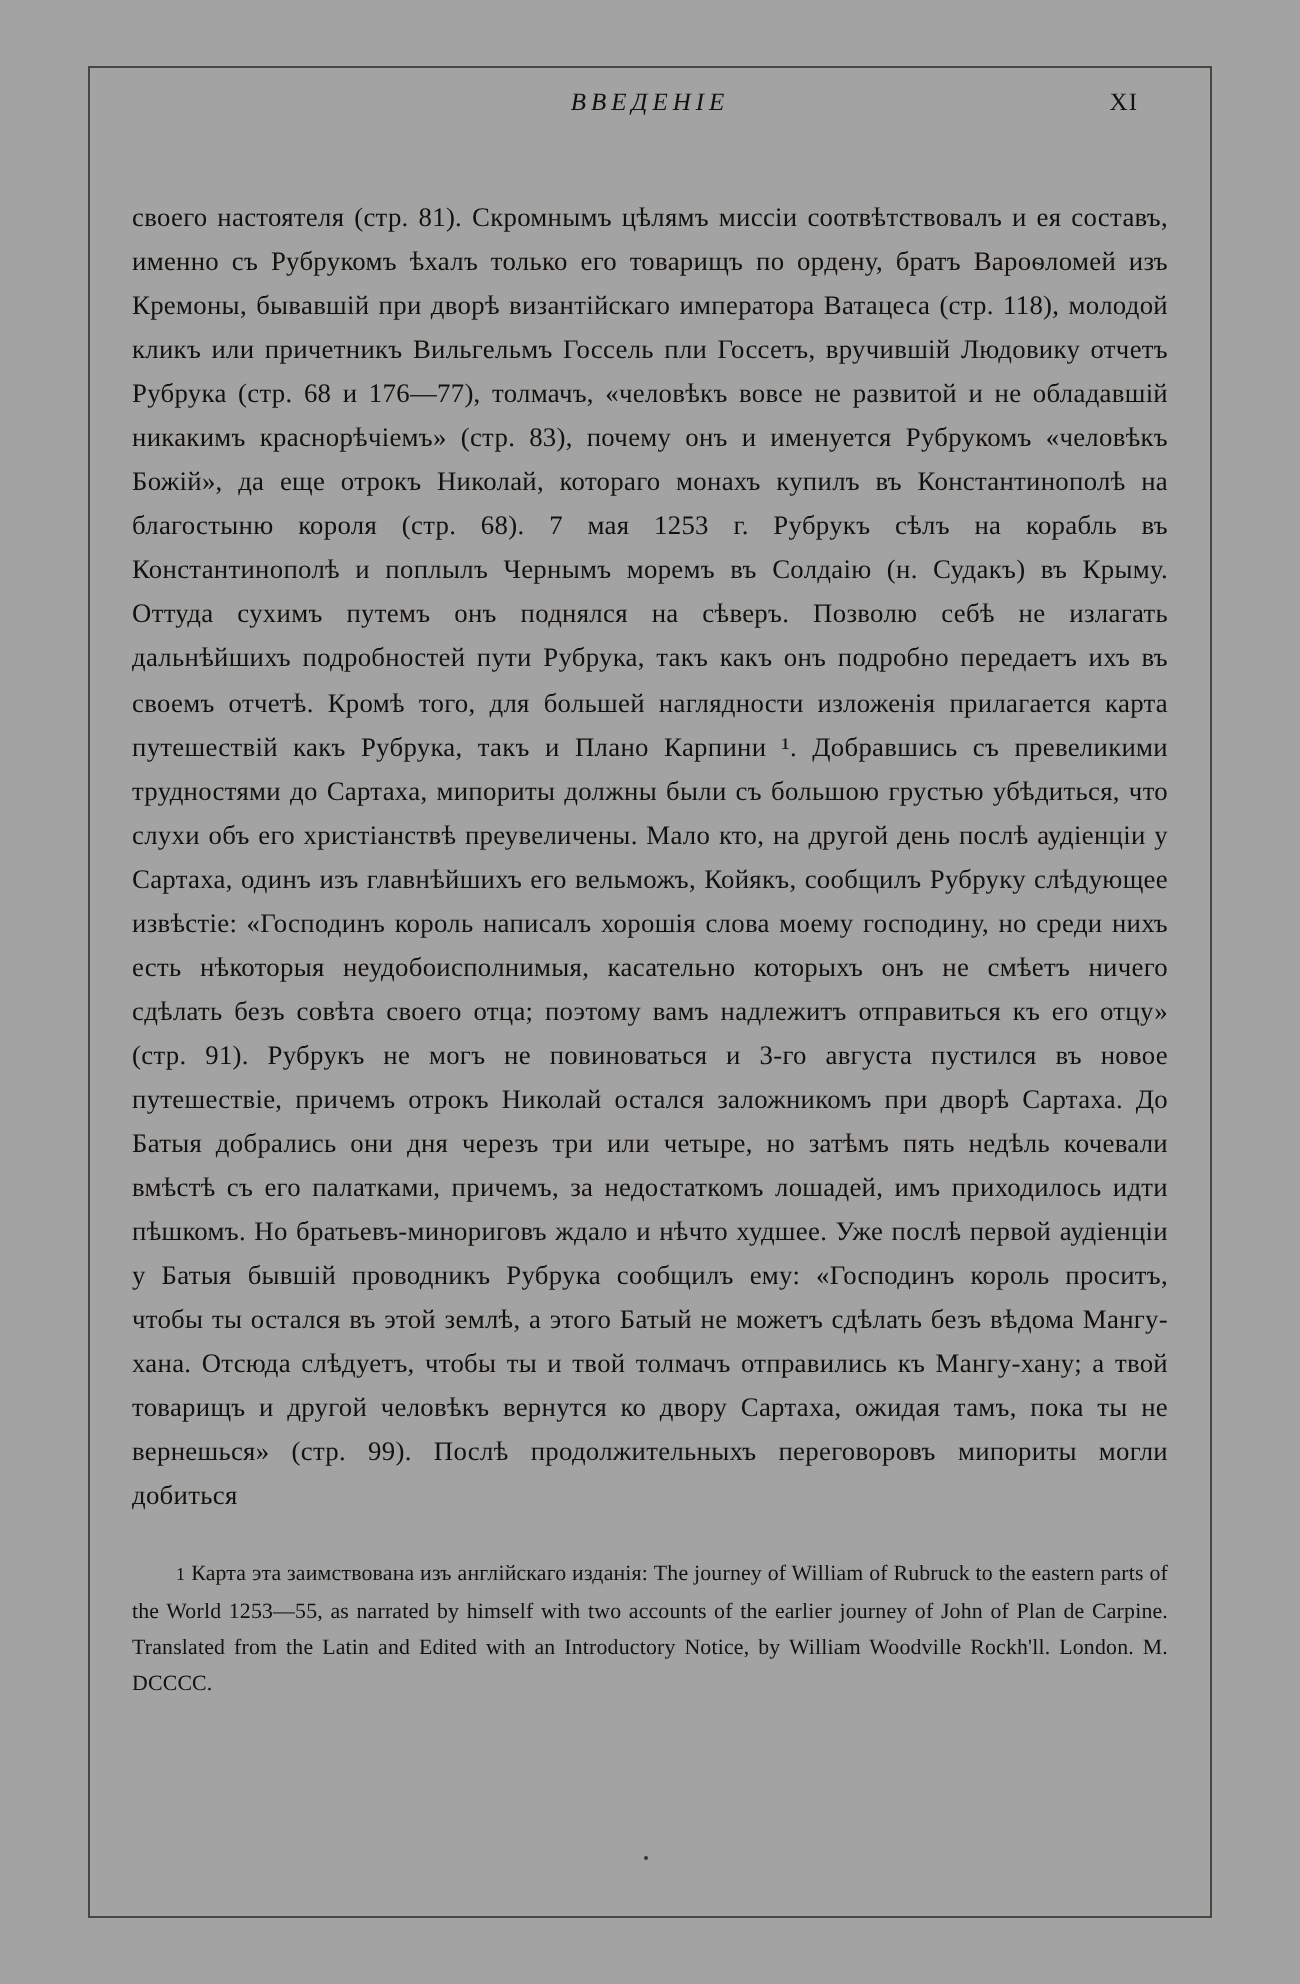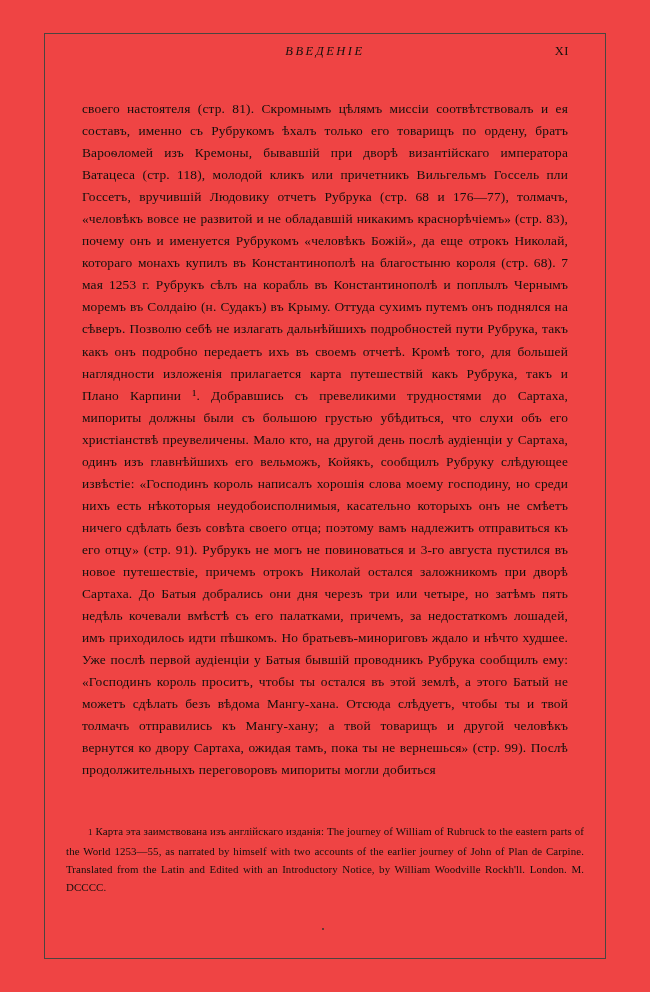--- a/index.html
+++ b/index.html
@@ -10,21 +10,21 @@
   body {
     width: 650px;
     height: 992px;
     font-family: "Liberation Serif", serif;
     color: #15110d;
   }
   .page {
     position: relative;
     width: 650px;
     height: 992px;
-    background: #ef4444;
+    background: #a3a3a3;
     box-sizing: border-box;
   }
   .page-frame {
     position: absolute;
     left: 44px;
     top: 33px;
     width: 562px;
     height: 926px;
     border: 1px solid #4b4540;
     box-sizing: border-box;
@@ -62,30 +62,29 @@
     text-align: justify;
     text-justify: inter-word;
     font-size: 13.4px;
     line-height: 22.05px;
     letter-spacing: 0.15px;
     word-spacing: 0.4px;
     color: #14100c;
     hyphens: manual;
   }
   .body-text p {
-    margin: 16px;
+    margin: 0;
     text-indent: 0;
   }
   .footnote-sep {
     margin-top: 18px;
     width: 100%;
     height: 1px;
   }
   .footnote {
-    margin-top: 22px;
     font-size: 10.9px;
     line-height: 18.2px;
     text-align: justify;
     letter-spacing: 0.1px;
     color: #14100c;
   }
   .footnote .fn-indent {
     display: inline-block;
     width: 22px;
   }

